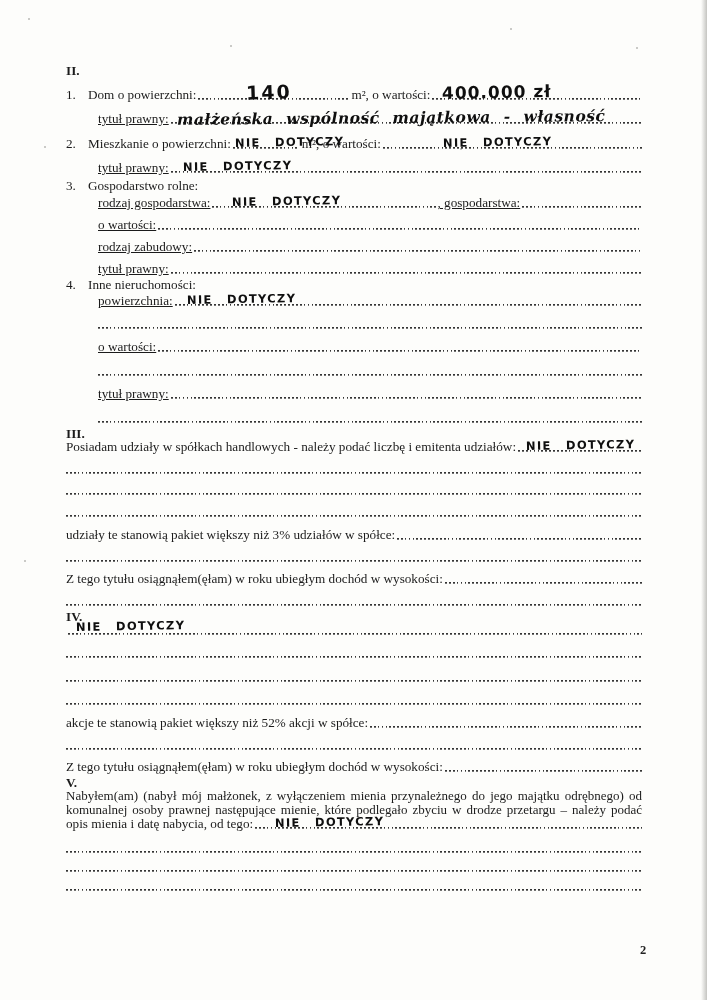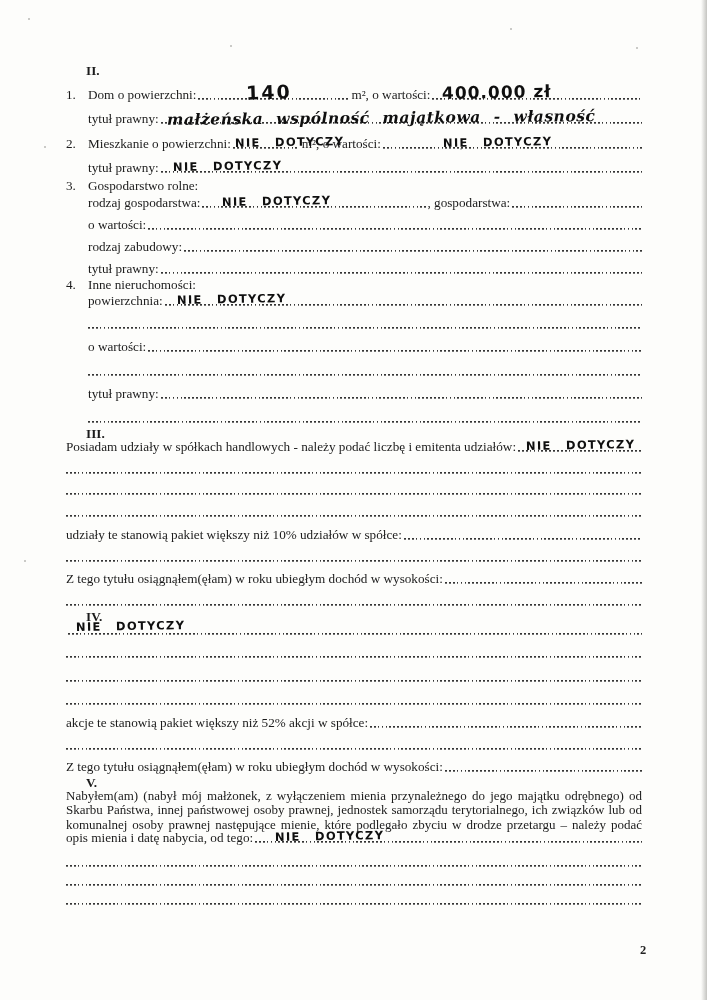--- a/index.html
+++ b/index.html
@@ -5,27 +5,27 @@
   html,body{margin:0;padding:0;}
   body{width:707px;height:1000px;background:#e8e8e6;font-family:"Liberation Serif",serif;}
   .page{position:relative;width:707px;height:1000px;background:#fdfdfb;overflow:hidden;color:#1b1b1b;}
   .edge{position:absolute;top:0;right:0;width:6px;height:100%;
         background:linear-gradient(to left,rgba(150,150,145,.55),rgba(255,255,255,0));}
   .speck{position:absolute;width:2px;height:2px;border-radius:50%;background:#8a8a86;opacity:.6;}
   .c{position:absolute;left:66px;top:64px;width:576px;font-size:13.2px;}
   .row{display:flex;align-items:flex-end;position:relative;}
   .lbl{white-space:nowrap;line-height:17px;padding-bottom:1px;}
   .numcol{flex:0 0 22px;line-height:17px;padding-bottom:1px;}
-  .ind{margin-left:22px;}
+  .ind{margin-left:32px;text-decoration:underline;}
   .dots{flex:1 1 auto;position:relative;align-self:stretch;margin-left:2px;
         background-image:repeating-linear-gradient(to right,#343434 0,#343434 1.7px,transparent 1.7px,transparent 3.9px);
         background-size:100% 1.7px;background-repeat:no-repeat;background-position:left bottom 4px;}
   .w150{flex:0 0 150px;} .w66{flex:0 0 66px;} .w225{flex:0 0 225px;}
   .gapdot{margin-left:0;}
-  .sechead{font-weight:bold;line-height:14px;margin-left:20px;}
+  .sechead{font-weight:bold;line-height:14px;}
   .h13{height:13px}.h14{height:14px}.h15{height:15px}.h16{height:16px}.h17{height:17px}
   .h18{height:18px}.h19{height:19px}.h21{height:21px}.h22{height:22px}.h23{height:23px}
   .h24{height:24px}.h25{height:25px}
   
   .hw{position:absolute;bottom:2px;white-space:nowrap;color:#0f0f0f;
       font-family:"DejaVu Sans",sans-serif;font-weight:700;transform:rotate(-1deg);}
   .hwc{font-size:11.5px;letter-spacing:1.3px;word-spacing:9px;}
   .hw-area{font-size:19px;letter-spacing:2px;left:48px;bottom:1px;transform:rotate(-2deg);}
   .hw-worth{font-size:17px;letter-spacing:1px;left:10px;bottom:2px;transform:rotate(-1deg);}
   .hw-cursive{font-family:"DejaVu Serif",serif;font-style:italic;font-size:15.5px;
@@ -168,21 +168,21 @@
         <span class="dots gapdot"></span>
       </div>
     <div class="row h21">
         <span class="dots gapdot"></span>
       </div>
     <div class="row h22">
         <span class="dots gapdot"></span>
       </div>
 
     <div class="row h23">
-      <span class="lbl">udziały te stanowią pakiet większy niż 10% udziałów w spółce:</span>
+      <span class="lbl">udziały te stanowią pakiet większy niż 3% udziałów w spółce:</span>
       <span class="dots"></span>
     </div>
 
     <div class="row h22">
         <span class="dots gapdot"></span>
       </div>
 
     <div class="row h22">
       <span class="lbl">Z tego tytułu osiągnąłem(ęłam) w roku ubiegłym dochód w wysokości:</span>
       <span class="dots"></span>
@@ -221,21 +221,20 @@
 
     <div class="row h22">
       <span class="lbl">Z tego tytułu osiągnąłem(ęłam) w roku ubiegłym dochód w wysokości:</span>
       <span class="dots"></span>
     </div>
 
     <div class="sechead h13">V.</div>
 
     <div class="para">
       <div class="pline">Nabyłem(am) (nabył mój małżonek, z wyłączeniem mienia przynależnego do jego majątku odrębnego) od</div>
-      <div class="pline">Skarbu Państwa, innej państwowej osoby prawnej, jednostek samorządu terytorialnego, ich związków lub od</div>
       <div class="pline">komunalnej osoby prawnej następujące mienie, które podlegało zbyciu w drodze przetargu – należy podać</div>
     </div>
 
     <div class="row h15">
       <span class="lbl">opis mienia i datę nabycia, od tego:</span>
       <span class="dots">
         <span class="hw hwc l20 b4">NIE DOTYCZY</span>
       </span>
     </div>
 

